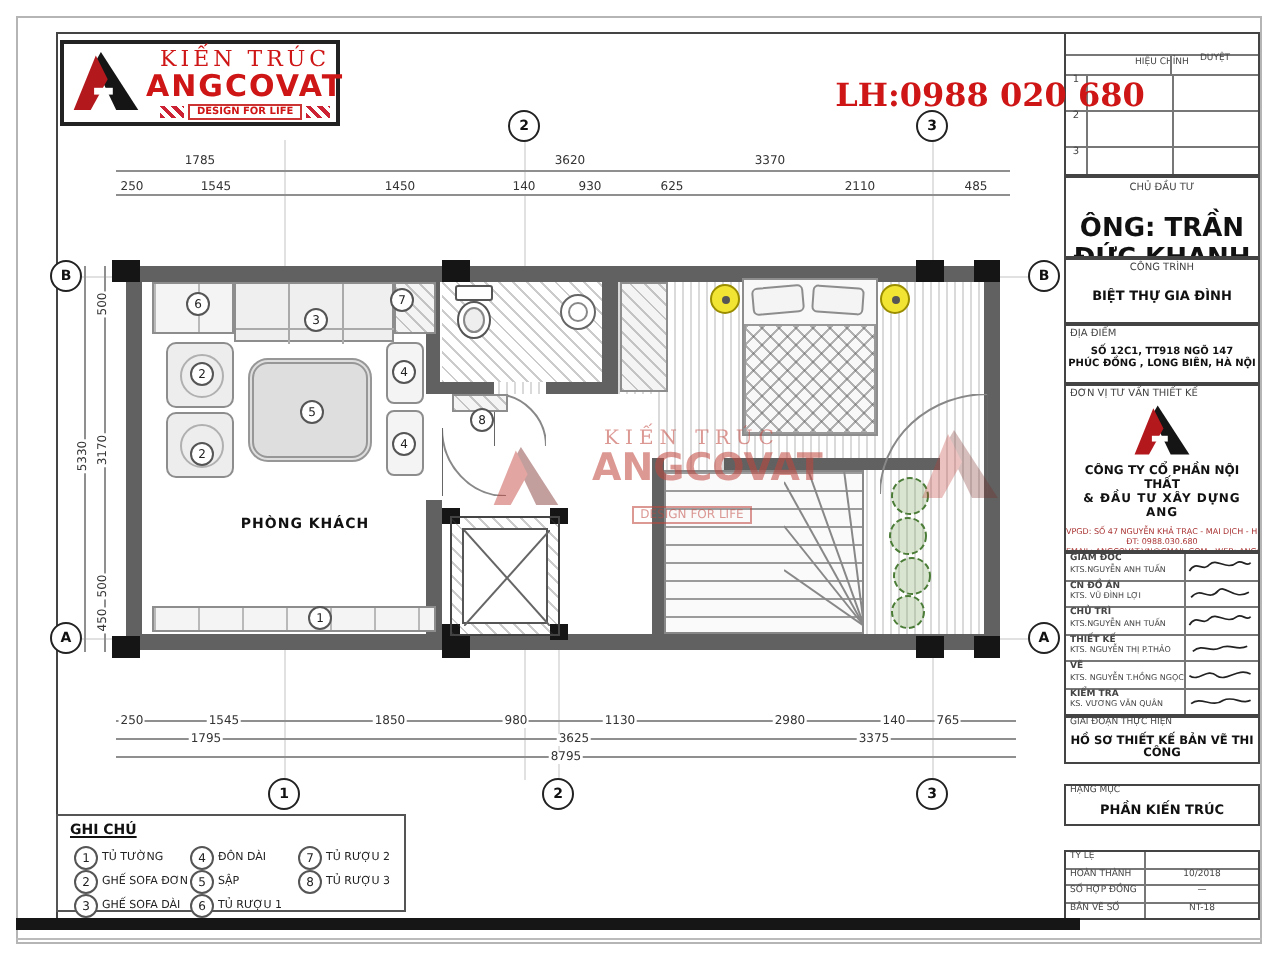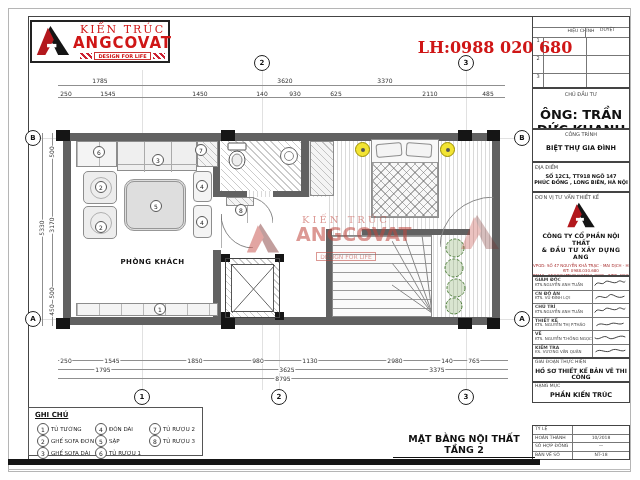--- a/index.html
+++ b/index.html
@@ -270,21 +270,20 @@
   <div class="mk" style="left:101px;top:227px">2</div>
   <div class="mk" style="left:158px;top:160px">3</div>
   <div class="mk" style="left:202px;top:186px">4</div>
   <div class="mk" style="left:202px;top:222px">4</div>
   <div class="mk" style="left:156px;top:206px">5</div>
   <div class="mk" style="left:99px;top:152px">6</div>
   <div class="mk" style="left:201px;top:150px">7</div>
   <div class="mk" style="left:241px;top:210px">8</div>
 
   <div class="a" style="left:105px;top:258px;width:95px;text-align:center;font-size:7px;font-weight:bold;letter-spacing:.5px;z-index:7;color:#111">PHÒNG KHÁCH</div>
-  <div class="a" style="left:393px;top:433px;width:142px;text-align:center;font-size:9.5px;font-weight:bold;border-bottom:1.5px solid #111;padding-bottom:2px;z-index:9;color:#111">MẶT BẰNG NỘI THẤT TẦNG 2</div>
 
   <div class="a" style="left:28px;top:407px;width:175px;height:49px;border:1px solid #555;background:#fff;z-index:9">
     <div class="a" style="left:6px;top:3px;font-size:7px;font-weight:bold;text-decoration:underline;color:#111">GHI CHÚ</div>
     <div class="mk" style="left:14px;top:21px">1</div>
     <div class="a" style="left:22px;top:18px;font-size:5.5px">TỦ TƯỜNG</div>
     <div class="mk" style="left:14px;top:33px">2</div>
     <div class="a" style="left:22px;top:30px;font-size:5.5px">GHẾ SOFA ĐƠN</div>
     <div class="mk" style="left:14px;top:45px">3</div>
     <div class="a" style="left:22px;top:42px;font-size:5.5px">GHẾ SOFA DÀI</div>
     <div class="mk" style="left:72px;top:21px">4</div>
@@ -413,21 +412,21 @@
             <path d="M3 7 C9 2 15 10 22 5 C28 2 33 8 38 5" stroke="#222" fill="none"></path>
           </svg>
       </div>
     </div>
 
     <div class="sec" style="top:342px;height:24px">
       <div class="lbl" style="padding:1px 0 0 2px;font-size:4.5px">GIAI ĐOẠN THỰC HIỆN</div>
       <div class="bigc" style="font-size:5.8px;margin-top:3px">HỒ SƠ THIẾT KẾ BẢN VẼ THI CÔNG</div>
     </div>
 
-    <div class="sec" style="top:366px;height:21px">
+    <div class="sec" style="top:376px;height:21px">
       <div class="lbl" style="padding:1px 0 0 2px;font-size:4.5px">HẠNG MỤC</div>
       <div class="bigc" style="font-size:6.5px;margin-top:2px">PHẦN KIẾN TRÚC</div>
     </div>
 
 
     <div class="sec" style="top:409px;height:35px;display:flex;flex-direction:column">
       <div class="metarow">
         <span class="lbl" style="width:40px;border-right:1px solid #777;padding-left:2px;font-size:4.5px;height:100%;display:flex;align-items:center;box-sizing:border-box">TỶ LỆ</span>
         <span class="lbl" style="flex:1;text-align:center;font-size:4.5px"></span>
       </div>

